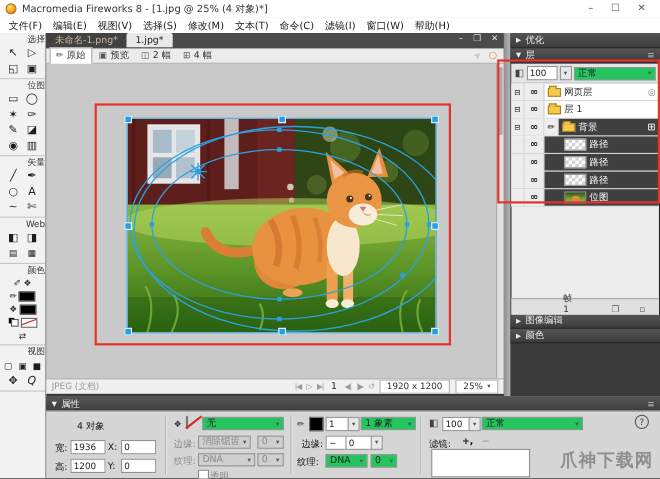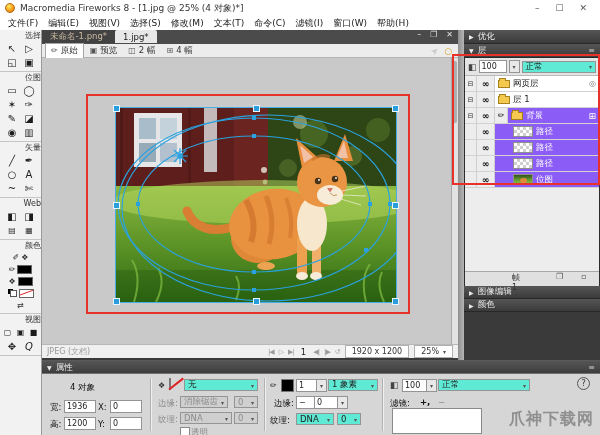--- a/index.html
+++ b/index.html
@@ -57,40 +57,40 @@
   .rightcol{position:absolute;left:464px;top:30px;width:136px}
   .phead{height:13px;background:linear-gradient(#555,#3b3b3b);border-bottom:1px solid #272727;color:#eee;display:flex;align-items:center;gap:4px;padding:0 5px;font-size:8.5px}
   .phead .arr{font-size:6px}
   .phead .pmenu{margin-left:auto;font-size:8px;color:#ccc}
   .layers-body{background:#ededed;border-left:1px solid #2c2c2c;border-right:1px solid #2c2c2c;box-sizing:border-box;position:relative;height:228px}
   .oprow{height:17px;display:flex;align-items:center;gap:2px;padding:0 3px;background:#e4e4e4;border-bottom:1px solid #b9b9b9}
   .opic{font-size:9px;color:#444}
   .inp{background:#fff;border:1px solid #949494;height:11px;display:flex;align-items:center;padding:0 2px;font-size:8px;color:#222}
   .caret{font-size:6px;color:#555}
   .caretbox{width:9px;height:11px;border:1px solid #949494;background:#e8e8e8;display:flex;align-items:center;justify-content:center}
-  .sel{background:#5eead4;border:1px solid #949494;height:12px;display:flex;align-items:center;justify-content:space-between;padding:0 3px;font-size:8.5px;color:#222;box-sizing:border-box}
+  .sel{background:#22c55e;border:1px solid #949494;height:12px;display:flex;align-items:center;justify-content:space-between;padding:0 3px;font-size:8.5px;color:#222;box-sizing:border-box}
   .lrow{height:15px;display:flex;align-items:stretch;border-bottom:1px solid #d2d2d2;background:#fff;font-size:8.5px}
   .lc{display:flex;align-items:center;justify-content:center;background:#ededed;border-right:1px solid #cfcfcf;box-sizing:border-box}
   .lc.exp{width:12px;font-size:7px;color:#333}
   .lc.eye{width:18px;font-size:9px;color:#111;font-weight:bold}
   .lc.pen{width:13px;font-size:8px}
   .lmain{flex:1;display:flex;align-items:center;gap:3px;padding:0 3px;color:#222}
-  .lmain.hl{background:#8b5cf6;color:#fff}
+  .lmain.hl{background:#404040;color:#fff}
   .indent{width:12px}
   .folder{width:12px;height:8px;background:#f5c94e;border:1px solid #a8821e;position:relative;box-sizing:border-box}
   .folder::before{content:"";position:absolute;left:0;top:-3px;width:5px;height:2px;background:#f5c94e;border:1px solid #a8821e;border-bottom:none}
   .thumb{width:20px;height:11px;border:1px solid #8f8f8f;box-sizing:border-box;background:
      linear-gradient(45deg,#cfcfcf 25%,transparent 25%,transparent 75%,#cfcfcf 75%),
      linear-gradient(45deg,#cfcfcf 25%,#fff 25%,#fff 75%,#cfcfcf 75%);
      background-size:6px 6px;background-position:0 0,3px 3px;background-color:#fff}
   .thumb.bmp{background:linear-gradient(#35511d,#679f2e 55%,#8abb4a);position:relative}
   .thumb.bmp::after{content:"";position:absolute;left:6px;top:3px;width:7px;height:5px;background:#e08a3a;border-radius:50%}
   .lright{margin-left:auto;font-size:8px;color:#777}
   .lright.plus{color:#fff;font-size:9px}
-  .lfoot{position:absolute;left:0;right:0;bottom:0;height:14px;background:#e0e0e0;border-top:1px solid #a8a8a8;display:flex;align-items:flex-start;gap:18px;padding:0 5px;font-size:8px;color:#333}
+  .lfoot{position:absolute;left:0;right:0;bottom:0;height:14px;background:#e0e0e0;border-top:1px solid #a8a8a8;display:flex;align-items:flex-end;gap:18px;padding:0 5px;font-size:8px;color:#333}
   .lfoot .fi{color:#555;font-size:8px}
   .trash{width:8px;height:8px;background:#4a7ab8;border-radius:1px 1px 2px 2px;position:relative;margin-left:2px}
   .trash::before{content:"";position:absolute;left:-1px;top:-2px;width:10px;height:1.5px;background:#4a7ab8}
   .cpanel{height:12px;background:linear-gradient(#555,#3b3b3b);border-bottom:1px solid #272727;color:#e8e8e8;display:flex;align-items:center;gap:4px;padding:0 5px;font-size:8.5px}
   
   .props{position:absolute;left:42px;top:360px;width:558px;height:75px}
   .props .phead{border-top:1px solid #5a5a5a}
   .pbody{position:absolute;left:0;right:0;top:13px;bottom:0;background:#d6d6d6;border-top:1px solid #707070}
   .plabel{font-size:8.5px;color:#111}
   .plabel.dim{color:#8b8b8b}

